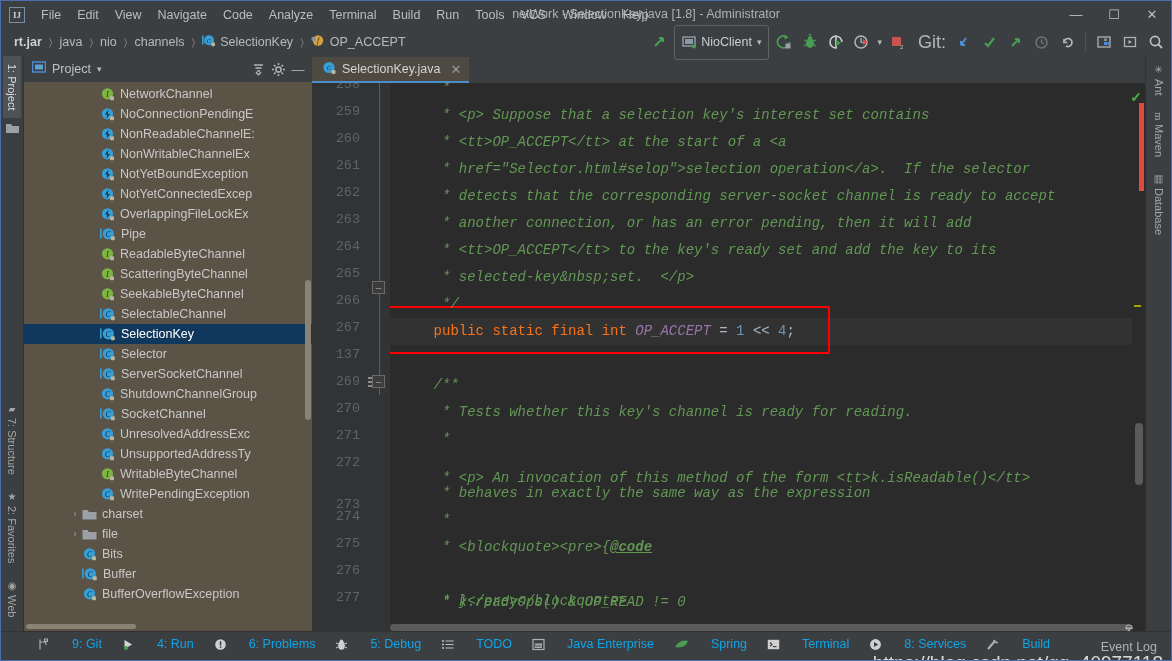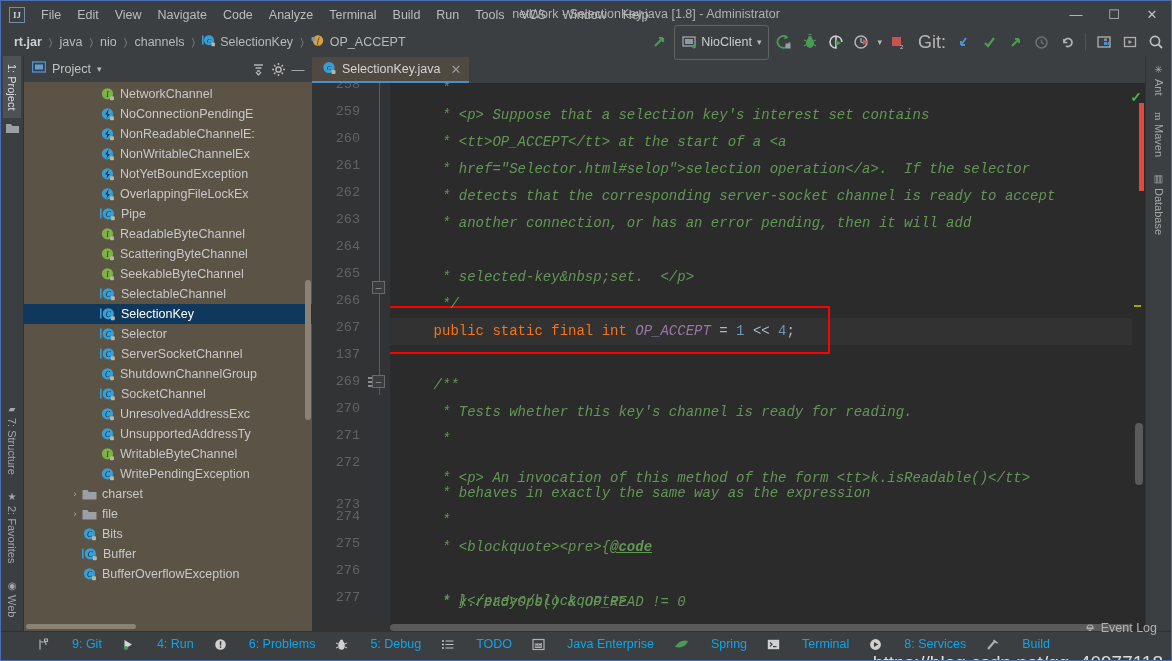--- a/index.html
+++ b/index.html
@@ -102,21 +102,21 @@
   .foldbadge { position:absolute; width:14px; height:12px; display:flex; flex-direction:column; justify-content:center; gap:2px; }
   .foldbadge i { display:block; height:2px; background:#8c8c8c; }
 
   
   .botbar { height:25px; background:#3c3f41; display:flex; align-items:center; border-top:1px solid #323232;
             padding-left:28px; gap:4px; position:relative; flex:none; }
   .bt { display:flex; align-items:center; gap:22px; padding:2px 8px; color:#0ea5e9; font-size:12.5px; white-space:nowrap; }
   .statbar { height:31px; background:#3c3f41; display:flex; align-items:center; padding-left:8px;
              gap:8px; position:relative; flex:none; }
   .eventlog { position:absolute; right:14px; top:-12px; display:flex; align-items:center; gap:5px;
-              color:#b0b0b0; font-size:12.5px; }
+              color:#b0b0b0; font-size:12.5px;flex-direction:column; }
   .watermark { position:absolute; right:8px; bottom:13px; color:#e8e8e8; font-size:19px; opacity:.92;
                white-space:nowrap; font-family:"Liberation Sans", sans-serif; }
 </style>
 </head>
 <body>
 
 <div class="app">
 
   <div class="menubar">
     <div class="ij-logo">IJ</div>
@@ -382,20 +382,31 @@
           <div class="row" style="padding-left: 62px;">
             <span class="arrow"></span>
             <span style="display: flex; align-items: center; margin-right: 5px; flex: 0 0 auto;">
               <svg width="15" height="15" viewBox="0 0 15 15">
                 <circle cx="7.5" cy="6.8" r="5.6" fill="#389fd6"></circle>
                 <path d="M8.6 2.6 L5 7.4 h2.4 l-1 4.4 L10 7 H7.6 Z" fill="#0e3348"></path>
                 <rect x="10" y="9.3" width="4" height="4" rx="1" fill="#b8b8a0"></rect>
               </svg>
             </span>
             <span>NotYetBoundException</span>
+          </div>
+          <div class="row" style="padding-left: 62px;">
+            <span class="arrow"></span>
+            <span style="display: flex; align-items: center; margin-right: 5px; flex: 0 0 auto;">
+              <svg width="15" height="15" viewBox="0 0 15 15">
+                <circle cx="7.5" cy="6.8" r="5.6" fill="#389fd6"></circle>
+                <path d="M8.6 2.6 L5 7.4 h2.4 l-1 4.4 L10 7 H7.6 Z" fill="#0e3348"></path>
+                <rect x="10" y="9.3" width="4" height="4" rx="1" fill="#b8b8a0"></rect>
+              </svg>
+            </span>
+            <span>NotYetConnectedExcep</span>
           </div>
           <div class="row" style="padding-left: 62px;">
             <span class="arrow"></span>
             <span style="display: flex; align-items: center; margin-right: 5px; flex: 0 0 auto;">
               <svg width="15" height="15" viewBox="0 0 15 15">
                 <circle cx="7.5" cy="6.8" r="5.6" fill="#389fd6"></circle>
                 <path d="M8.6 2.6 L5 7.4 h2.4 l-1 4.4 L10 7 H7.6 Z" fill="#0e3348"></path>
                 <rect x="10" y="9.3" width="4" height="4" rx="1" fill="#b8b8a0"></rect>
               </svg>
             </span>
@@ -673,20 +684,21 @@
         </div>
         <div class="codearea" id="codearea">
           <div class="cur-line" id="curline" style="top: 235px; height: 27px;"></div>
           <div class="hl-rect" id="hlrect" style="left: -8px; top: 223px; width: 448px; height: 48px;"></div>
         <div class="cline" style="top: -8px;"><span class="cm">     *</span></div>
             <div class="cline" style="top: 19px;"><span class="cm">     * &lt;p&gt; Suppose that a selection key's interest set contains</span></div>
             <div class="cline" style="top: 46px;"><span class="cm">     * &lt;tt&gt;OP_ACCEPT&lt;/tt&gt; at the start of a &lt;a</span></div>
             <div class="cline" style="top: 73px;"><span class="cm">     * href="Selector.html#selop"&gt;selection operation&lt;/a&gt;.  If the selector</span></div>
             <div class="cline" style="top: 100px;"><span class="cm">     * detects that the corresponding server-socket channel is ready to accept</span></div>
             <div class="cline" style="top: 127px;"><span class="cm">     * another connection, or has an error pending, then it will add</span></div>
+            <div class="cline" style="top: 154px;"><span class="cm">     * &lt;tt&gt;OP_ACCEPT&lt;/tt&gt; to the key's ready set and add the key to its</span></div>
             <div class="cline" style="top: 181px;"><span class="cm">     * selected-key&amp;nbsp;set.  &lt;/p&gt;</span></div>
             <div class="cline" style="top: 208px;"><span class="cm">     */</span></div>
             <div class="cline" style="top: 235px;"><span class="op">    </span><span class="kw">public static final int</span><span class="op"> </span><span class="fld">OP_ACCEPT</span><span class="op"> = </span><span class="num">1</span><span class="op"> &lt;&lt; </span><span class="num">4</span><span class="op">;</span></div>
             <div class="cline" style="top: 262px;"></div>
             <div class="cline" style="top: 289px;"><span class="cm">    /**</span></div>
             <div class="cline" style="top: 316px;"><span class="cm">     * Tests whether this key's channel is ready for reading.</span></div>
             <div class="cline" style="top: 343px;"><span class="cm">     *</span></div>
             <div class="cline" style="top: 382px;"><span class="cm">     * &lt;p&gt; An invocation of this method of the form &lt;tt&gt;k.isReadable()&lt;/tt&gt;</span></div>
             <div class="cline" style="top: 397px;"><span class="cm">     * behaves in exactly the same way as the expression</span></div>
             <div class="cline" style="top: 424px;"><span class="cm">     *</span></div>

